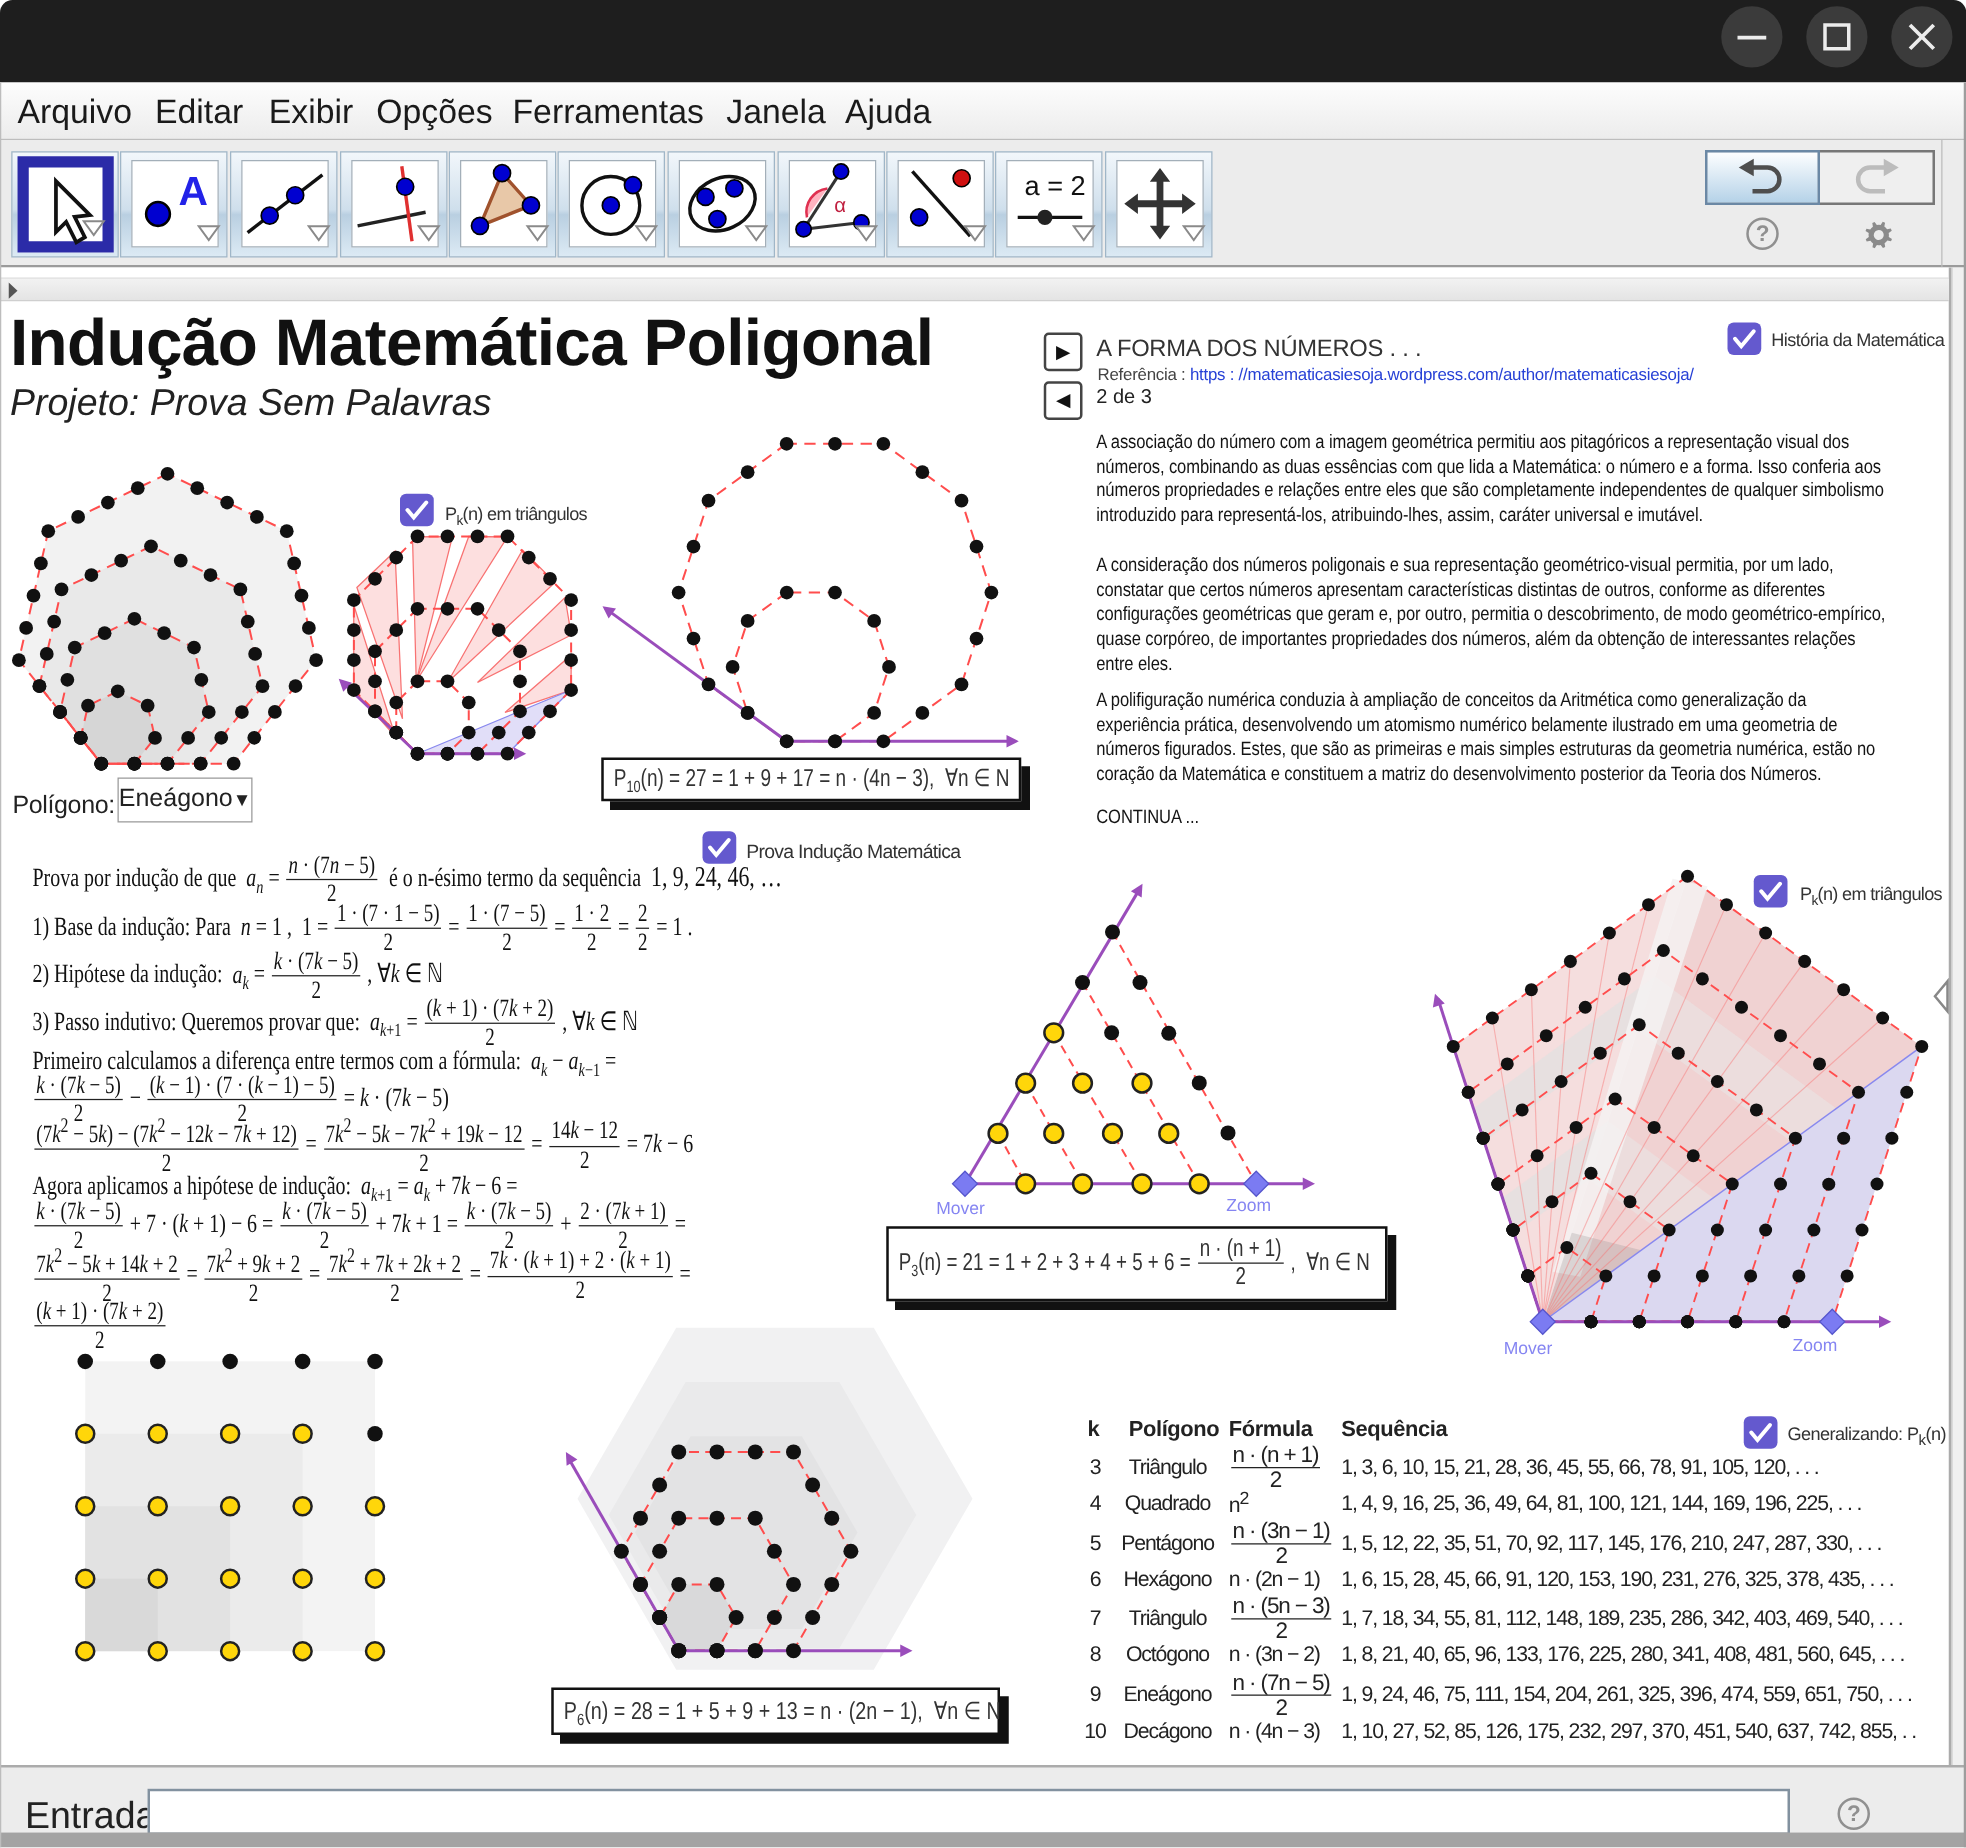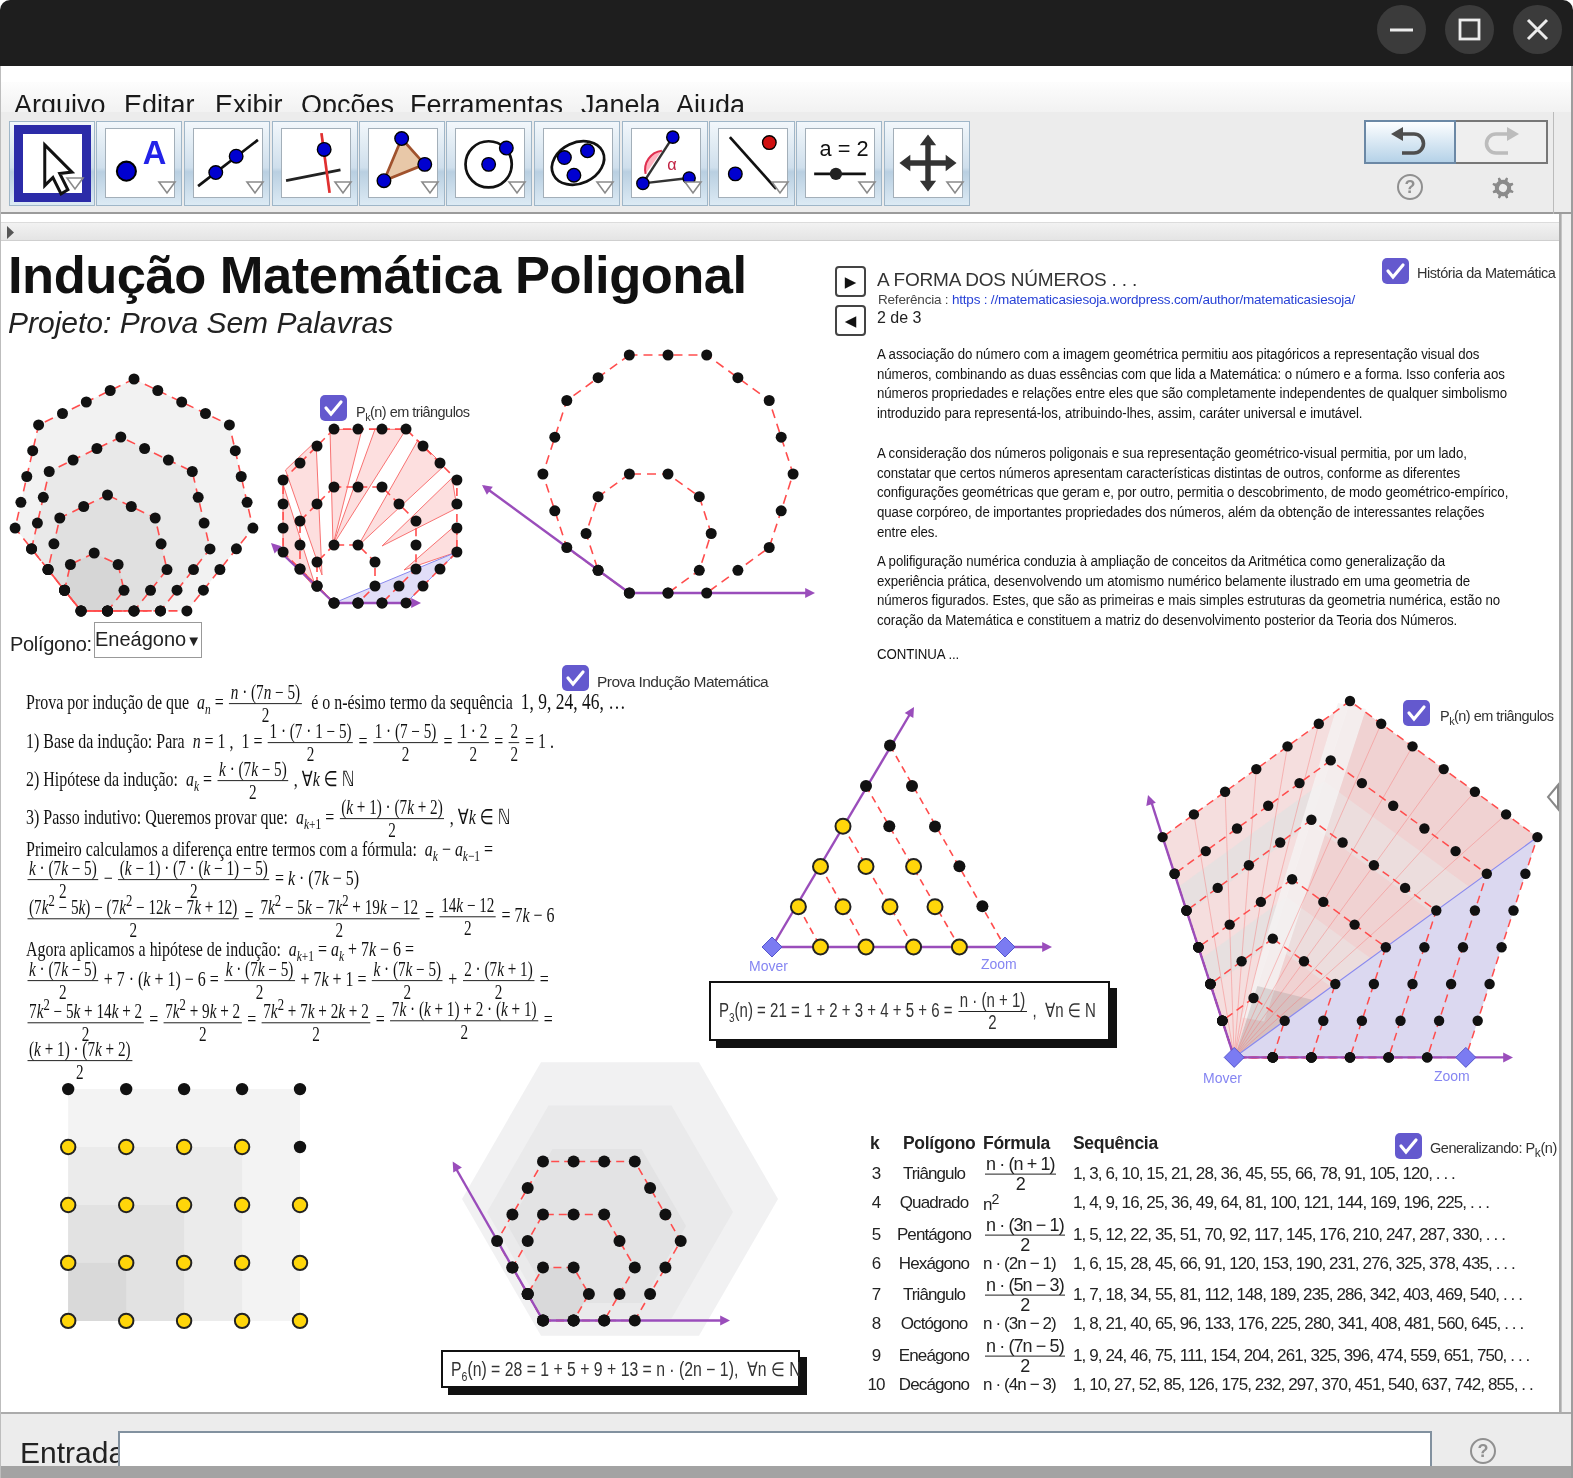--- a/index.html
+++ b/index.html
@@ -3,21 +3,21 @@
 <style>
 *{margin:0;padding:0;box-sizing:border-box}
 html,body{width:1573px;height:1478px;overflow:hidden;background:#fff}
 body{font-family:"Liberation Sans",sans-serif;position:relative}
 .abs{position:absolute}
 
 #tbar{left:0;top:0;width:1573px;height:66px;background:#1e1e1e;border-radius:10px 10px 0 0}
 #tbar .ttl{left:0;width:1377px;text-align:center;top:16px;font-size:28px;font-weight:bold;color:#fff;letter-spacing:.2px}
 .wbtn{width:49px;height:49px;border-radius:50%;background:#3b3b3b;top:5px;color:#ddd;text-align:center}
 
-#mbar{left:0;top:82px;width:1573px;height:46px;background:linear-gradient(#fdfdfd,#ececec);border-bottom:1px solid #bdbdbd}
+#mbar{left:0;top:66px;width:1573px;height:46px;background:linear-gradient(#fdfdfd,#ececec);border-bottom:1px solid #bdbdbd}
 #mbar span{position:absolute;top:8px;font-size:27px;color:#1a1a1a}
 
 #toolbar{left:0;top:112px;width:1573px;height:102px;background:#ececec;border-bottom:2px solid #9b9b9b}
 .tgrp{top:9px;width:86px;height:85px;background:linear-gradient(#f2f7fb 0%,#cfdfec 55%,#b9cfe1 60%,#dceaf4 100%);border:1px solid #9fb6c8}
 .tbox{position:absolute;left:8px;top:6px;width:70px;height:70px;background:#fff;border:1px solid #a3afb9}
 .tgrp.sel .tbox{left:4px;top:3px;width:77px;height:77px;border:9px solid #2b2ba8}
 .drop{position:absolute;right:-4px;bottom:-3px}
 .unre{top:8px;width:92px;height:44px;border:2px solid #777}
 #undo{left:1364px;background:linear-gradient(#fdfeff,#b5d2e8);border-color:#6b88a5}
 #redo{left:1456px;background:#efefef;border-left:none}
@@ -685,20 +685,21 @@
   <div class="abs cb" style="left:1403px;top:486px"><svg width="27" height="26" viewBox="0 0 27 26">
         <path d="M6 13 L11 19 L21 7" fill="none" stroke="#fff" stroke-width="3.2" stroke-linecap="round"></path>
       </svg></div>
     <div class="abs pklbl cbl" style="left:1440px;top:494px">P<sub>k</sub>(n) em triângulos</div>
 
   <div class="abs cb" style="left:1395px;top:919px"><svg width="27" height="26" viewBox="0 0 27 26">
         <path d="M6 13 L11 19 L21 7" fill="none" stroke="#fff" stroke-width="3.2" stroke-linecap="round"></path>
       </svg></div>
     <div class="abs cbl17 cbl" style="left:1430px;top:926px">Generalizando: P<sub>k</sub>(n)</div>
 
+<div class="abs fbox" style="left:481px;top:392px;width:336px;height:35px;line-height:31px"><span class="fbin" style="transform:scaleX(.78)">P<sub>10</sub>(n) = 27 = 1 + 9 + 17 = n · (4n − 3), &nbsp;∀n ∈ N</span></div>
 <div class="abs fbox" style="left:709px;top:767px;width:401px;height:60px;line-height:55px"><span class="fbin" style="transform:scaleX(.77)">P<sub>3</sub>(n) = 21 = 1 + 2 + 3 + 4 + 5 + 6 = <span class="fr"><span class="n">n · (n + 1)</span><span>2</span></span> , &nbsp;∀n ∈ N</span></div>
 <div class="abs fbox" style="left:441px;top:1136px;width:359px;height:38px;line-height:34px"><span class="fbin" style="transform:scaleX(.81)">P<sub>6</sub>(n) = 28 = 1 + 5 + 9 + 13 = n · (2n − 1), &nbsp;∀n ∈ N</span></div>
 
   <div class="abs" style="left:749px;top:744px;font-size:14px;color:#8585f2">Mover</div>
   <div class="abs" style="left:981px;top:742px;font-size:14px;color:#8585f2">Zoom</div>
   <div class="abs" style="left:1203px;top:856px;font-size:14px;color:#8585f2">Mover</div>
   <div class="abs" style="left:1434px;top:854px;font-size:14px;color:#8585f2">Zoom</div>
   <svg width="16" height="30" style="position:absolute;left:1545px;top:568px">
       <path d="M13 3 L3 15 L13 27 Z" fill="none" stroke="#888" stroke-width="2"></path>
     </svg>

